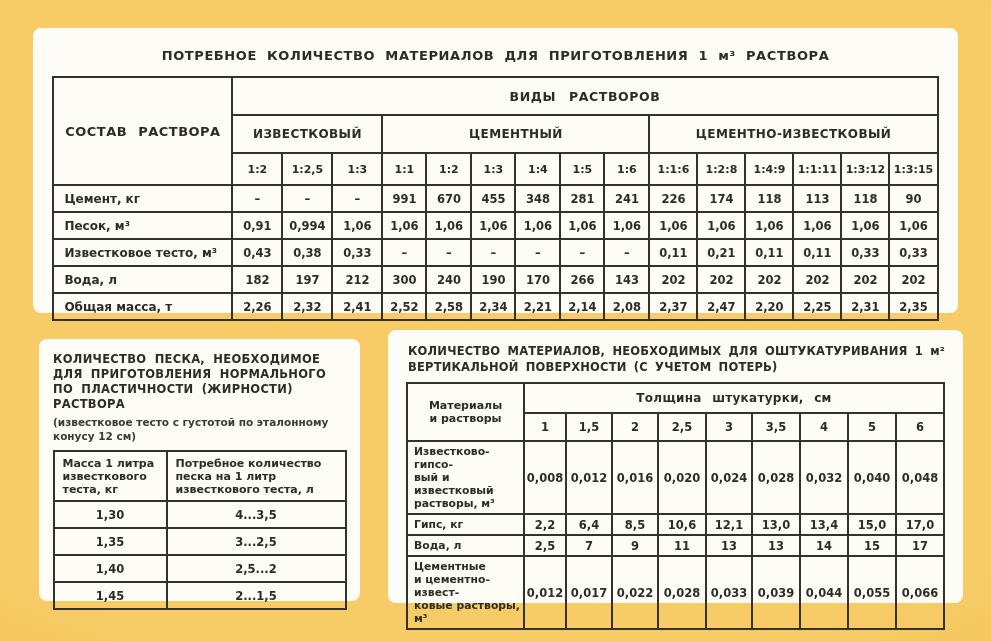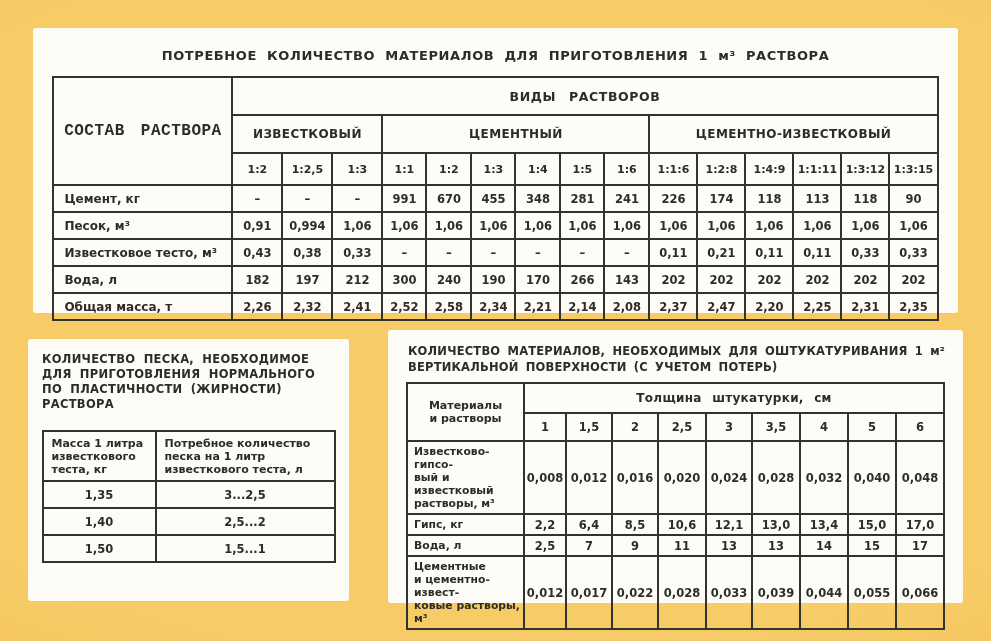--- a/index.html
+++ b/index.html
@@ -1,42 +1,42 @@
 <!DOCTYPE html>
 <html lang="ru"><head>
 <meta charset="utf-8">
 <style>
   html,body{margin:0;padding:0;background:#e9b047;}
   .poster{
     position:relative;width:991px;height:641px;overflow:hidden;
     background:radial-gradient(130% 105% at 50% 46%, #f7cc66 55%, #f2c159 80%, #eab24a 98%);
     font-family:"DejaVu Sans", sans-serif;font-weight:700;color:#2d2c27;
   }
-  .card{position:absolute;background:#fdfcf6;border-radius:3px;}
+  .card{position:absolute;background:#fdfcf6;border-radius:8px;}
   .card-top{left:33px;top:28px;width:925px;height:285px;}
-  .card-sand{left:28px;top:339px;width:321px;height:262px;}
+  .card-sand{left:39px;top:339px;width:321px;height:262px;}
   .card-plaster{left:388px;top:330px;width:575px;height:273px;}
 
   table{border-collapse:collapse;table-layout:fixed;}
   td{border:2px solid #33322c;text-align:center;vertical-align:middle;padding:2px 1px;}
 
   
   .main-title{padding:20px 12px 0;text-align:center;font-size:13px;letter-spacing:.6px;word-spacing:5px;}
   .main-table{margin:13px auto 0;width:884px;font-size:12px;}
   .main-table .grp{height:32px;font-size:12px;letter-spacing:.4px;word-spacing:4px;}
   .main-table .ratio{height:26px;font-size:11px;padding:2px 0;}
   .main-table td.lbl{text-align:left;padding-left:10px;font-size:12px;}
   .main-table td.val{font-size:11.5px;height:21px;}
-  .comp-cell{font-size:16px;letter-spacing:.5px;word-spacing:6px;font-family:Liberation Mono, monospace;}
+  .comp-cell{font-size:13px;letter-spacing:.5px;word-spacing:6px;}
   .kinds-cell{height:32px;font-size:12.5px;letter-spacing:.6px;word-spacing:8px;margin-top:48px;}
 
   
   .sand-title{padding:13px 10px 0 14px;font-size:11.5px;line-height:15px;letter-spacing:.3px;word-spacing:4px;white-space:pre-line;}
   .sand-sub{padding:3px 10px 0 14px;font-size:10.5px;line-height:14px;white-space:pre-line;font-weight:700;color:#3b3a33;}
-  .sand-table{margin:18px auto 0;width:292px;font-size:11px;}
+  .sand-table{margin:7px auto 0;width:292px;font-size:11px;}
   .sand-table .hdr{font-size:11px;line-height:13px;text-align:left;padding:4px 4px 4px 8px;white-space:pre-line;height:40px;}
   .sand-table td.val{height:21px;font-size:11.5px;}
 
   
   .plaster-title{padding:13px 8px 0 20px;font-size:11.5px;line-height:16px;letter-spacing:.2px;word-spacing:3px;white-space:pre-line;}
   .plaster-table{margin:7px auto 0;width:537px;font-size:11px;}
   .plaster-table .mat{font-size:11px;line-height:13px;white-space:pre-line;margin-left:32px;}
   .plaster-table .thick{height:24px;font-size:12px;letter-spacing:.3px;word-spacing:6px;}
   .plaster-table .tval{height:22px;font-size:11.5px;}
   .plaster-table td.lbl{text-align:left;padding:3px 2px 3px 6px;font-size:10.8px;line-height:13px;white-space:pre-line;}
@@ -188,47 +188,53 @@
             <td class="val">2,35</td>
           </tr>
         </tbody>
     </table>
   </div>
 
   <div class="card card-sand">
     <div class="sand-title">КОЛИЧЕСТВО ПЕСКА, НЕОБХОДИМОЕ
 ДЛЯ ПРИГОТОВЛЕНИЯ НОРМАЛЬНОГО
 ПО ПЛАСТИЧНОСТИ (ЖИРНОСТИ) РАСТВОРА</div>
+    <div class="sand-sub">(известковое тесто с густотой по эталонному
+конусу 12 см)</div>
     <table class="sand-table">
       <colgroup>
           <col style="width:113px">
           <col style="width:179px">
         </colgroup>
       <thead>
         <tr>
           <td class="hdr">Масса 1 литра
 известкового
 теста, кг</td>
           <td class="hdr">Потребное количество
 песка на 1 литр
 известкового теста, л</td>
         </tr>
       </thead>
       <tbody>
           <tr>
+            <td class="val">1,30</td>
+            <td class="val">4...3,5</td>
+          </tr>
+          <tr>
             <td class="val">1,35</td>
             <td class="val">3...2,5</td>
           </tr>
           <tr>
             <td class="val">1,40</td>
             <td class="val">2,5...2</td>
           </tr>
           <tr>
-            <td class="val">1,50</td>
-            <td class="val">1,5...1</td>
+            <td class="val">1,45</td>
+            <td class="val">2...1,5</td>
           </tr>
         </tbody>
     </table>
   </div>
 
   <div class="card card-plaster">
     <div class="plaster-title">КОЛИЧЕСТВО МАТЕРИАЛОВ, НЕОБХОДИМЫХ ДЛЯ ОШТУКАТУРИВАНИЯ 1 м²
 ВЕРТИКАЛЬНОЙ ПОВЕРХНОСТИ (С УЧЕТОМ ПОТЕРЬ)</div>
     <table class="plaster-table">
       <colgroup>

